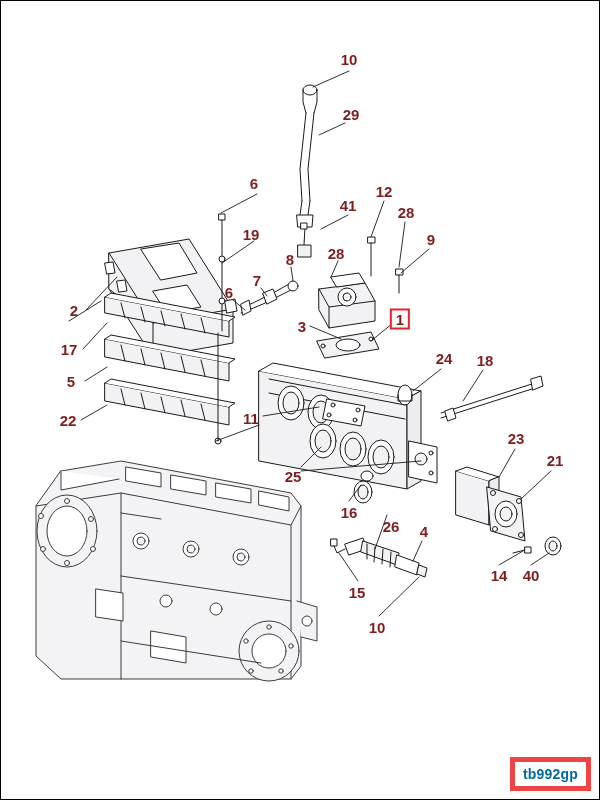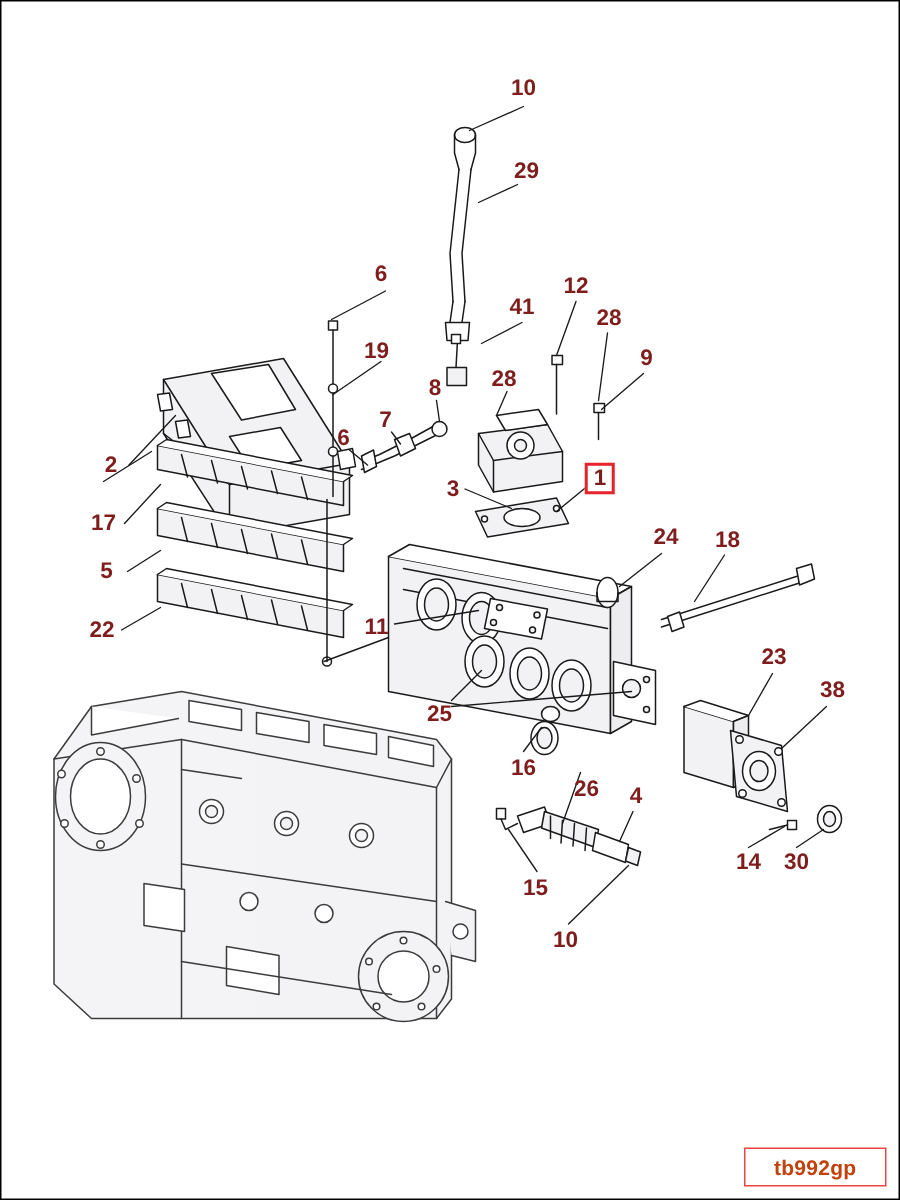--- a/index.html
+++ b/index.html
@@ -38,27 +38,27 @@
   }
   .callout.highlighted {
     border: 2px solid #e8222a;
     padding: 1px 4px;
     background: #ffffff;
   }
   #part-code-box {
     position: absolute;
     right: 8px;
     bottom: 8px;
-    border: 1px solid #ef4444;
+    border: 5px solid #ef4444;
     background: #ffffff;
-    padding: 4px 19px;
+    padding: 4px 8px;
     font-family: "Liberation Sans", sans-serif;
     font-size: 14px;
     font-weight: bold;
-    color: #c2410c;
+    color: #0369a1;
     letter-spacing: 0.2px;
   }
 </style>
 </head>
 <body>
 
 <div id="page">
 
   <svg id="diagram-svg" viewBox="0 0 600 800" xmlns="http://www.w3.org/2000/svg">
     <g fill="none" stroke="#1a1a1a" stroke-width="1" stroke-linejoin="round" stroke-linecap="round">
@@ -341,25 +341,25 @@
   <div class="callout" style="left:73px; top:309px;">2</div>
   <div class="callout" style="left:301px; top:325px;">3</div>
   <div class="callout highlighted" style="left:399px; top:318px;">1</div>
   <div class="callout" style="left:68px; top:348px;text-align:center;">17</div>
   <div class="callout" style="left:70px; top:380px;">5</div>
   <div class="callout" style="left:443px; top:357px;">24</div>
   <div class="callout" style="left:484px; top:359px;">18</div>
   <div class="callout" style="left:67px; top:419px;text-align:right;">22</div>
   <div class="callout" style="left:250px; top:417px;">11</div>
   <div class="callout" style="left:515px; top:437px;">23</div>
-  <div class="callout" style="left:554px; top:459px;">38</div>
+  <div class="callout" style="left:554px; top:459px;">21</div>
   <div class="callout" style="left:292px; top:475px;">25</div>
   <div class="callout" style="left:348px; top:511px;">16</div>
   <div class="callout" style="left:390px; top:525px;">26</div>
   <div class="callout" style="left:423px; top:530px;">4</div>
   <div class="callout" style="left:498px; top:574px;">14</div>
-  <div class="callout" style="left:530px; top:574px;">30</div>
+  <div class="callout" style="left:530px; top:574px;">40</div>
   <div class="callout" style="left:356px; top:591px;">15</div>
   <div class="callout" style="left:376px; top:626px;">10</div>
 
   <div id="part-code-box">tb992gp</div>
 
 </div>
 
 </body></html>

